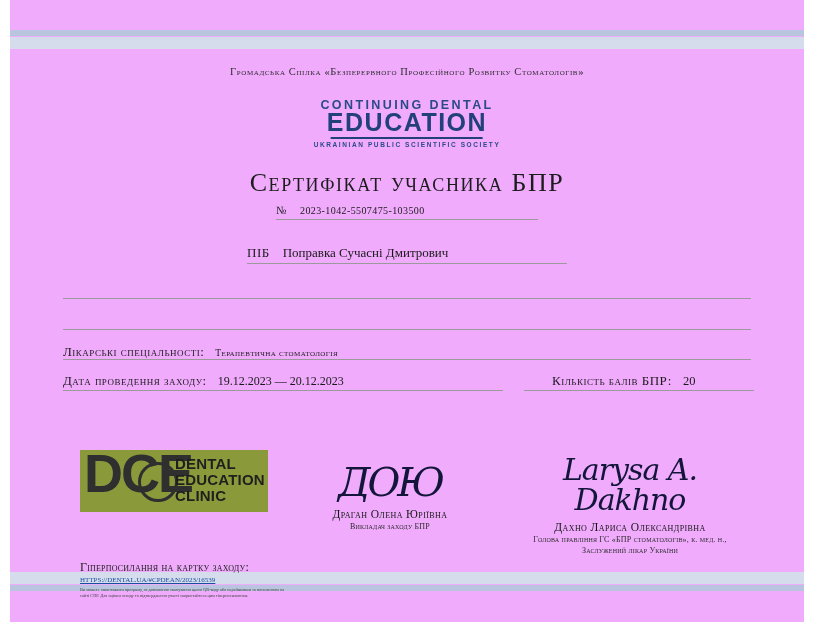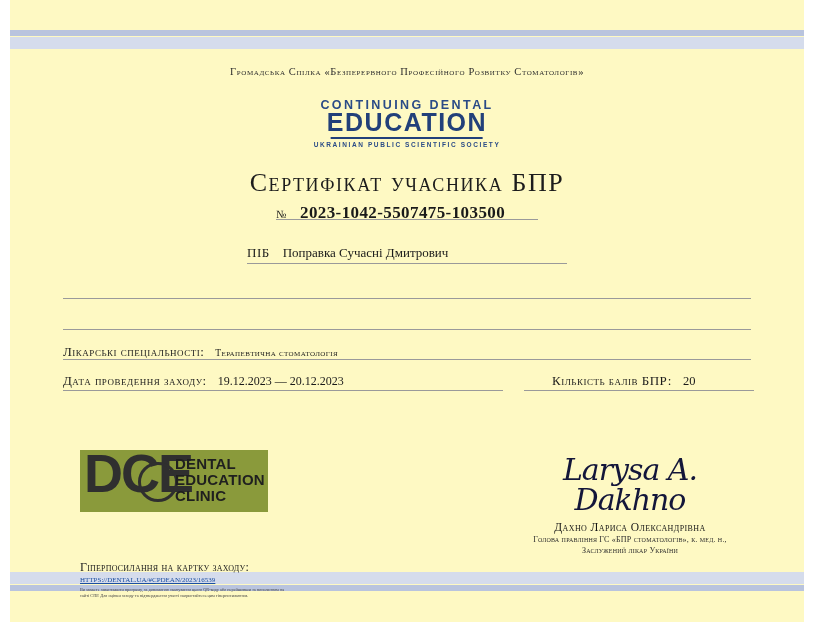--- a/index.html
+++ b/index.html
@@ -11,21 +11,21 @@
     width: 814px;
     height: 622px;
     font-family: "Liberation Serif", serif;
     color: #1a1a1a;
     overflow: hidden;
   }
   .page {
     position: relative;
     width: 814px;
     height: 622px;
-    background: #fef9c3;
+    background: #f0abfc;
   }
   
   .band {
     position: absolute;
     left: 0;
     width: 814px;
     background: #ccd4e8;
   }
   .band-top-1 { top: 30px; height: 6px; background: #b9c4de; }
   .band-top-2 { top: 37px; height: 12px; background: #d5dcec; }
@@ -126,21 +126,21 @@
     white-space: nowrap;
   }
   .rule {
     position: absolute;
     border-bottom: 1px solid #9a9a9a;
     height: 0;
   }
 
   .num-row { top: 203px; left: 276px; }
   .num-row .field-label { font-size: 11px; }
-  .num-value { font-size: 17px; letter-spacing: 0.4px; padding-left: 10px; font-weight: bold; }
+  .num-value { font-size: 10px; letter-spacing: 0.4px; padding-left: 10px; }
   .rule-num { top: 219px; left: 276px; width: 262px; }
 
   .pib-row { top: 245px; left: 247px; }
   .pib-value { font-size: 13px; padding-left: 10px; }
   .rule-pib { top: 263px; left: 247px; width: 320px; }
 
   .type-row { top: 281px; left: 63px; }
   .type-value { font-size: 12px; padding-left: 8px; }
   .rule-type { top: 298px; left: 63px; width: 688px; }
 
@@ -335,20 +335,25 @@
         <div class="cw3">CLINIC</div>
       </div>
     </div>
 
     <div class="qr-note">
       <div class="l1">Гіперпосилання на картку заходу:</div>
       <a class="link" href="#">HTTPS://DENTAL.UA/#CPDEAN/2023/16539</a>
       <span class="fine">Ви можете завантажити програму, за допомогою сканування цього QR-коду або перейшовши за посиланням на сайті СПР. Для оцінки заходу та підтвердження участі скористайтесь цим гіперпосиланням.</span>
     </div>
 
+    <div class="sig-block sig-1">
+      <div class="sig-mark sig-mark-1">ДОЮ</div>
+      <div class="sig-name">Драган Олена Юріївна</div>
+      <div class="sig-role">Викладач заходу БПР</div>
+    </div>
 
     <div class="sig-block sig-2">
       <div class="sig-mark sig-mark-2">Larysa A. Dakhno</div>
       <div class="sig-name">Дахно Лариса Олександрівна</div>
       <div class="sig-role">Голова правління ГС «БПР стоматологів», к. мед. н., Заслужений лікар України</div>
     </div>
 
   </div>
 </div>
 

